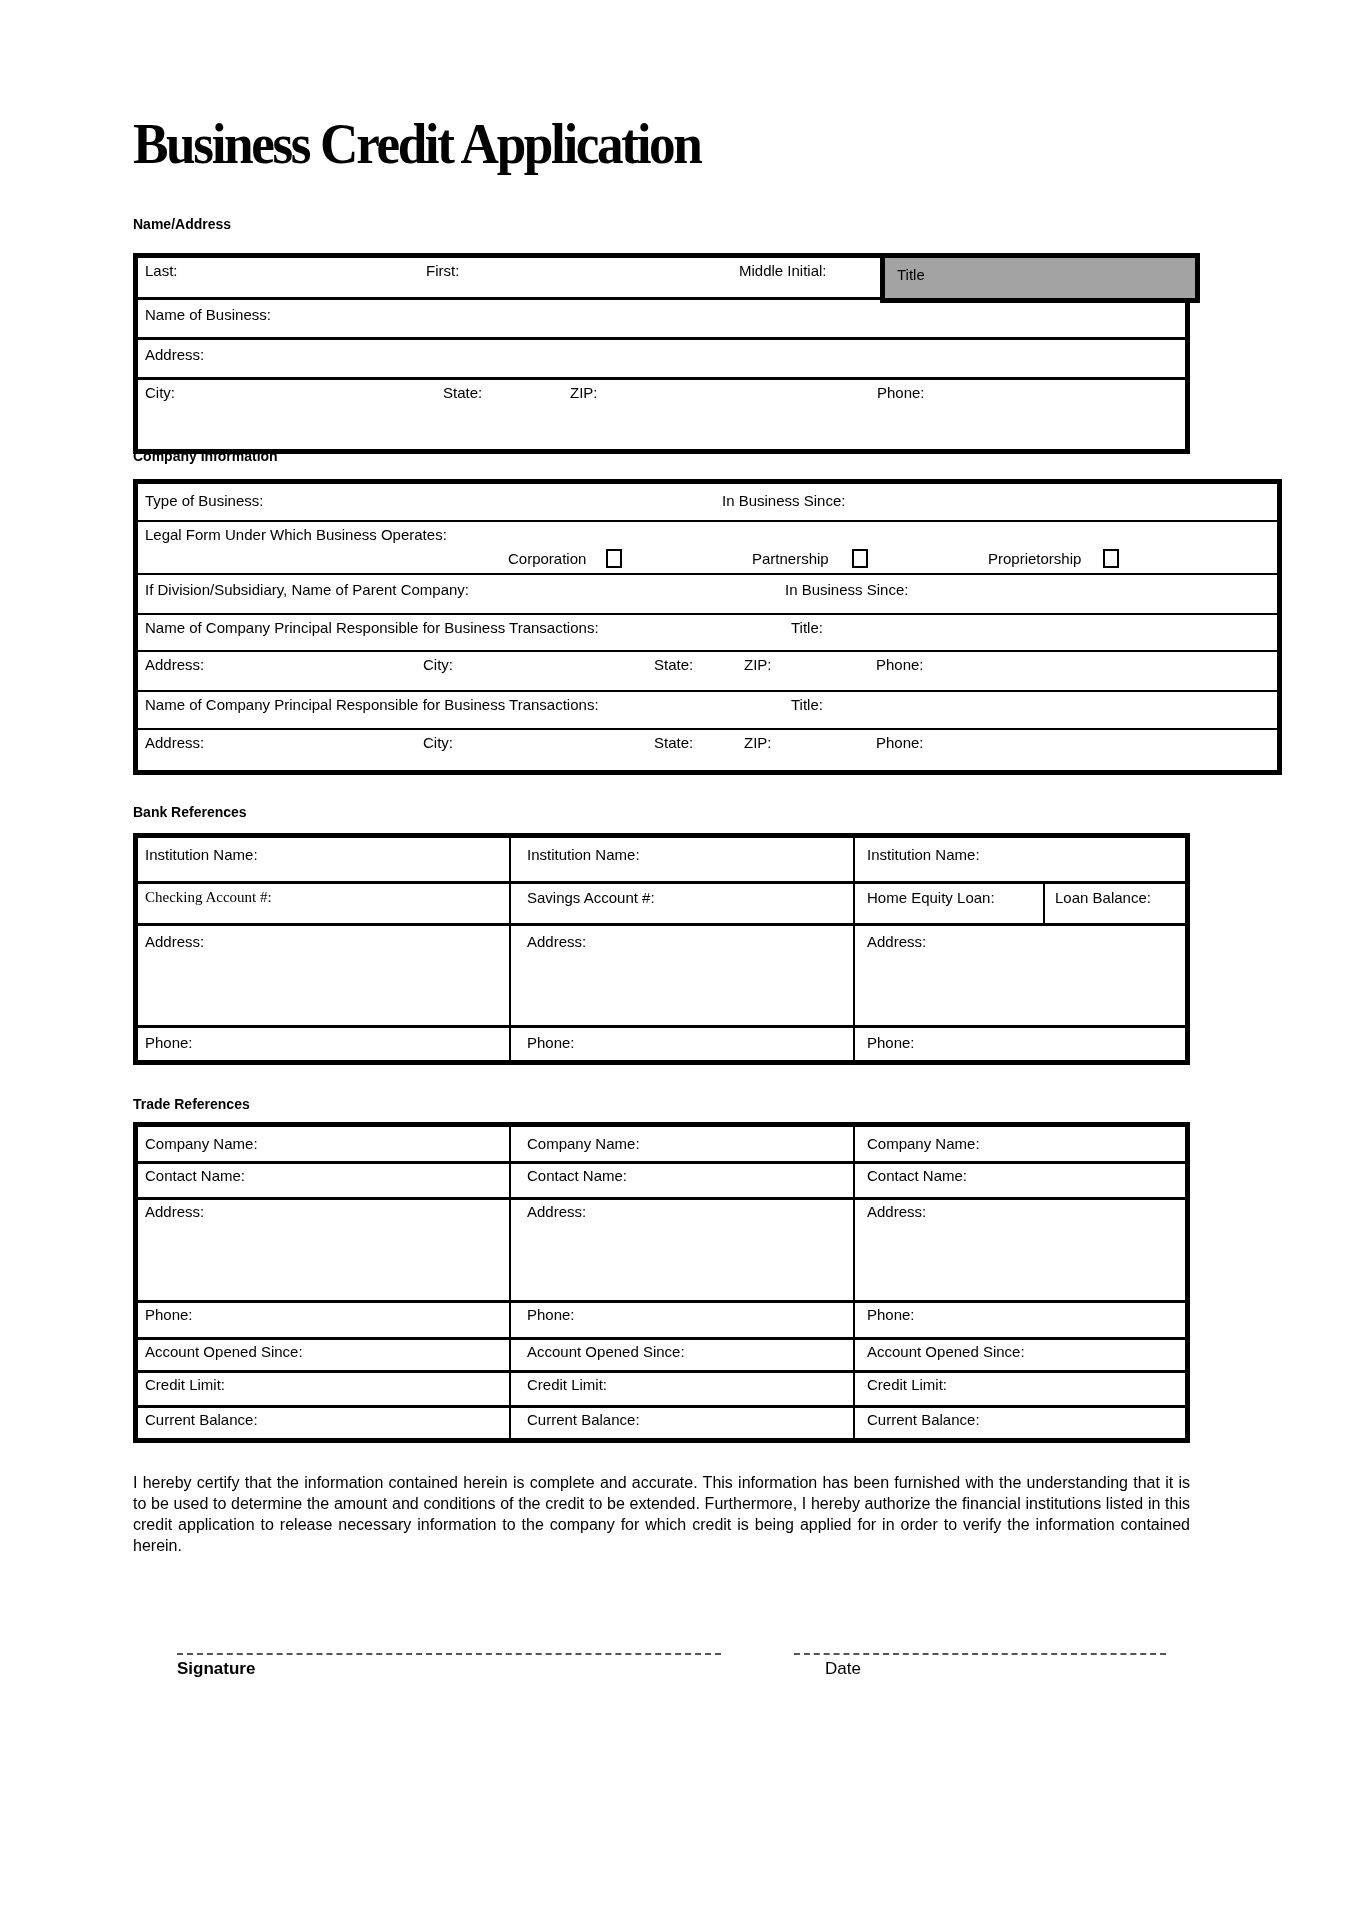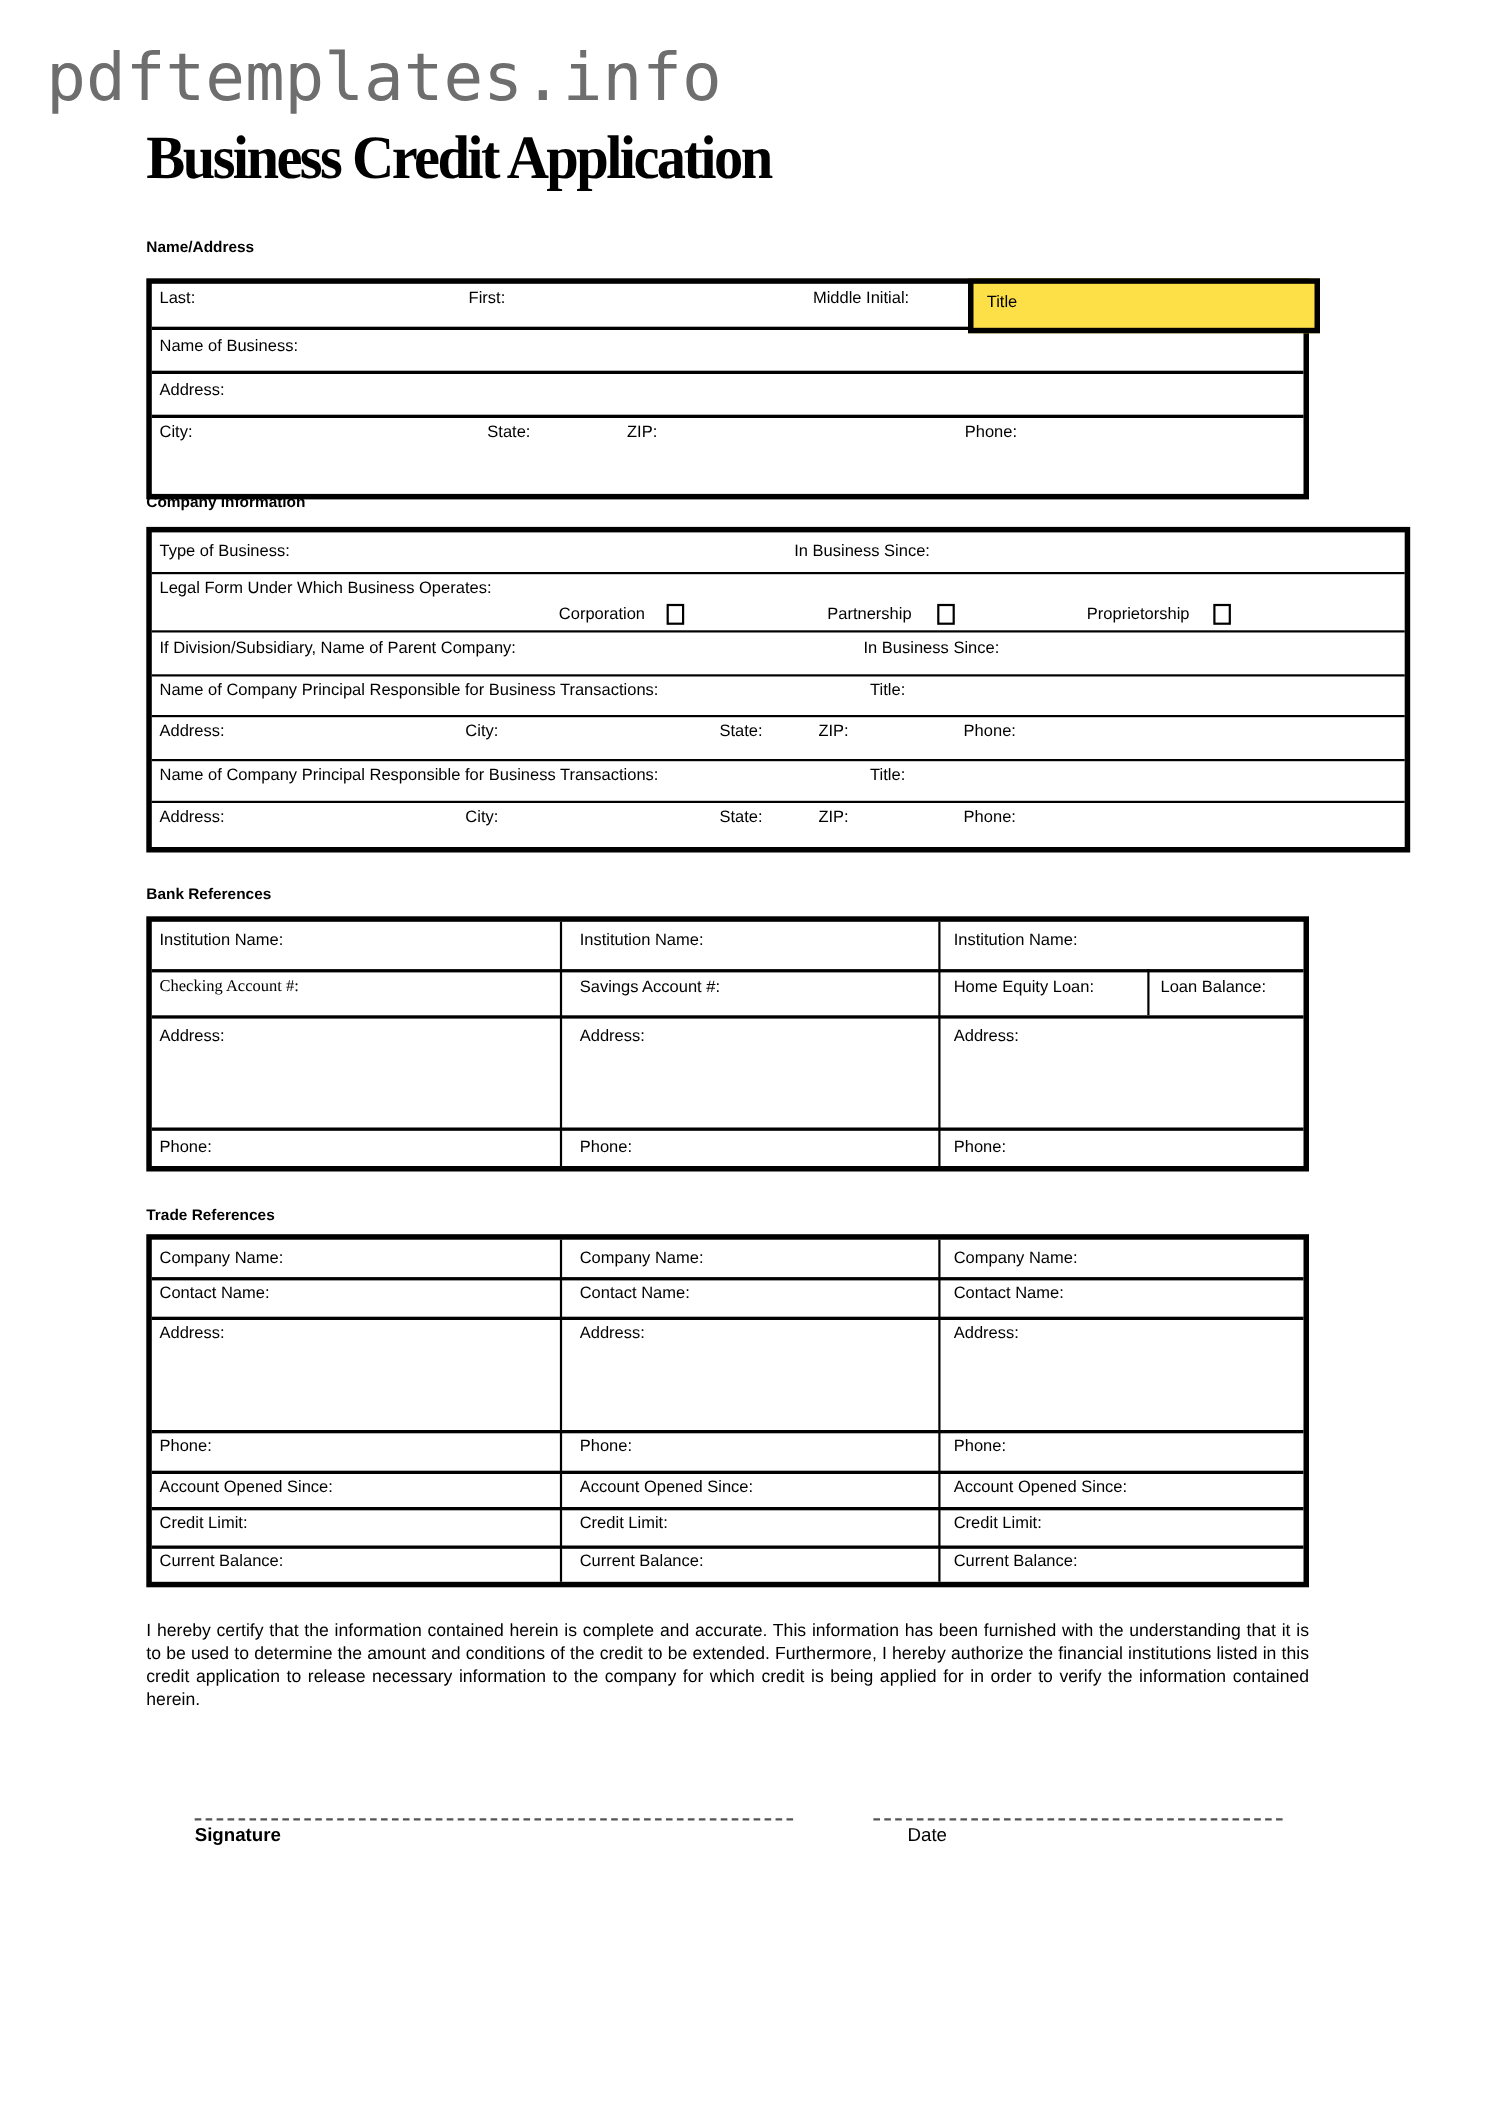--- a/index.html
+++ b/index.html
@@ -9,34 +9,33 @@
         font-size:60px;color:#6e6e6e;white-space:nowrap;}
   .doc-title{position:absolute;left:133px;top:112px;font-family:"Liberation Serif",serif;
         font-weight:bold;font-size:56px;letter-spacing:-2.5px;white-space:nowrap;
         transform:scaleX(0.95);transform-origin:left;}
   .sec-head{position:absolute;font-size:14px;font-weight:bold;white-space:nowrap;}
   .tbl{position:absolute;border:5px solid #000;box-sizing:border-box;background:#fff;}
   .lbl{position:absolute;font-size:15px;white-space:nowrap;}
   .hsep{position:absolute;left:0;right:0;height:3px;background:#000;}
   .hsep2{position:absolute;left:0;right:0;height:2px;background:#000;}
   .vsep{position:absolute;width:2px;background:#000;}
-  .thickbox{position:absolute;border:5px solid #000;box-sizing:border-box;background:#fde047;}
+  .thickbox{position:absolute;border:5px solid #000;box-sizing:border-box;background:#a3a3a3;}
   .thickbox .lbl{position:static;display:block;padding:8px 0 0 12px;}
   .cb{position:absolute;width:12px;height:15px;border:2px solid #000;background:#fff;}
   .cert{position:absolute;left:133px;top:1472px;width:1057px;font-size:16px;
         line-height:21px;text-align:justify;}
   .sigline{position:absolute;top:1653px;border-top:2px dashed #555;height:0;}
   .siglbl{position:absolute;top:1659px;font-size:17px;}
 </style>
 </head>
 <body>
 
 <div class="page">
 
-  <div class="logo">pdftemplates.info</div>
   <div class="doc-title">Business Credit Application</div>
 
   <div class="sec-head" style="left:133px;top:216px;">Name/Address</div>
   <div class="tbl" style="left:133px;top:253px;width:1057px;height:201px;">
     <div class="hsep" style="top:39px;"></div>
     <div class="hsep" style="top:79px;"></div>
     <div class="hsep" style="top:119px;"></div>
 
     <span class="lbl" style="left:7px;top:4px;">Last:</span>
     <span class="lbl" style="left:288px;top:4px;">First:</span>

